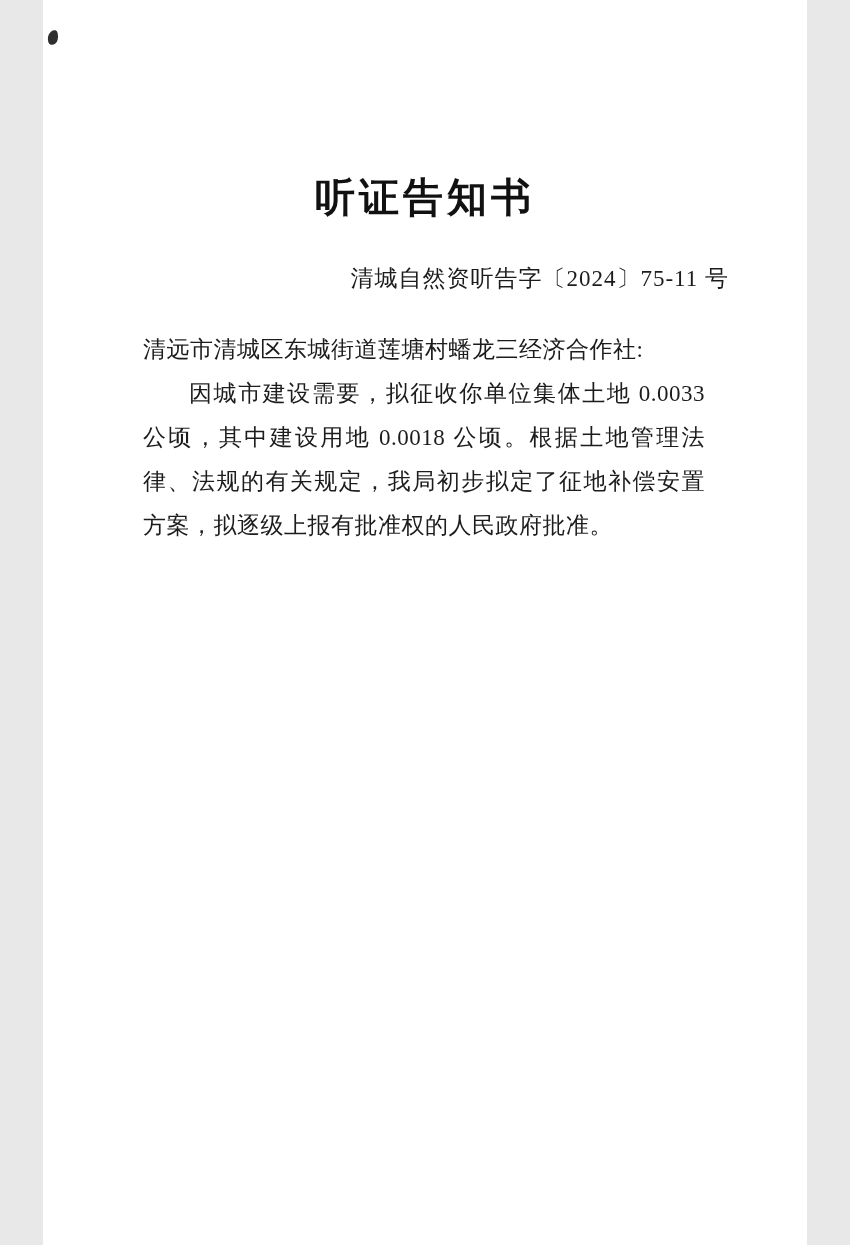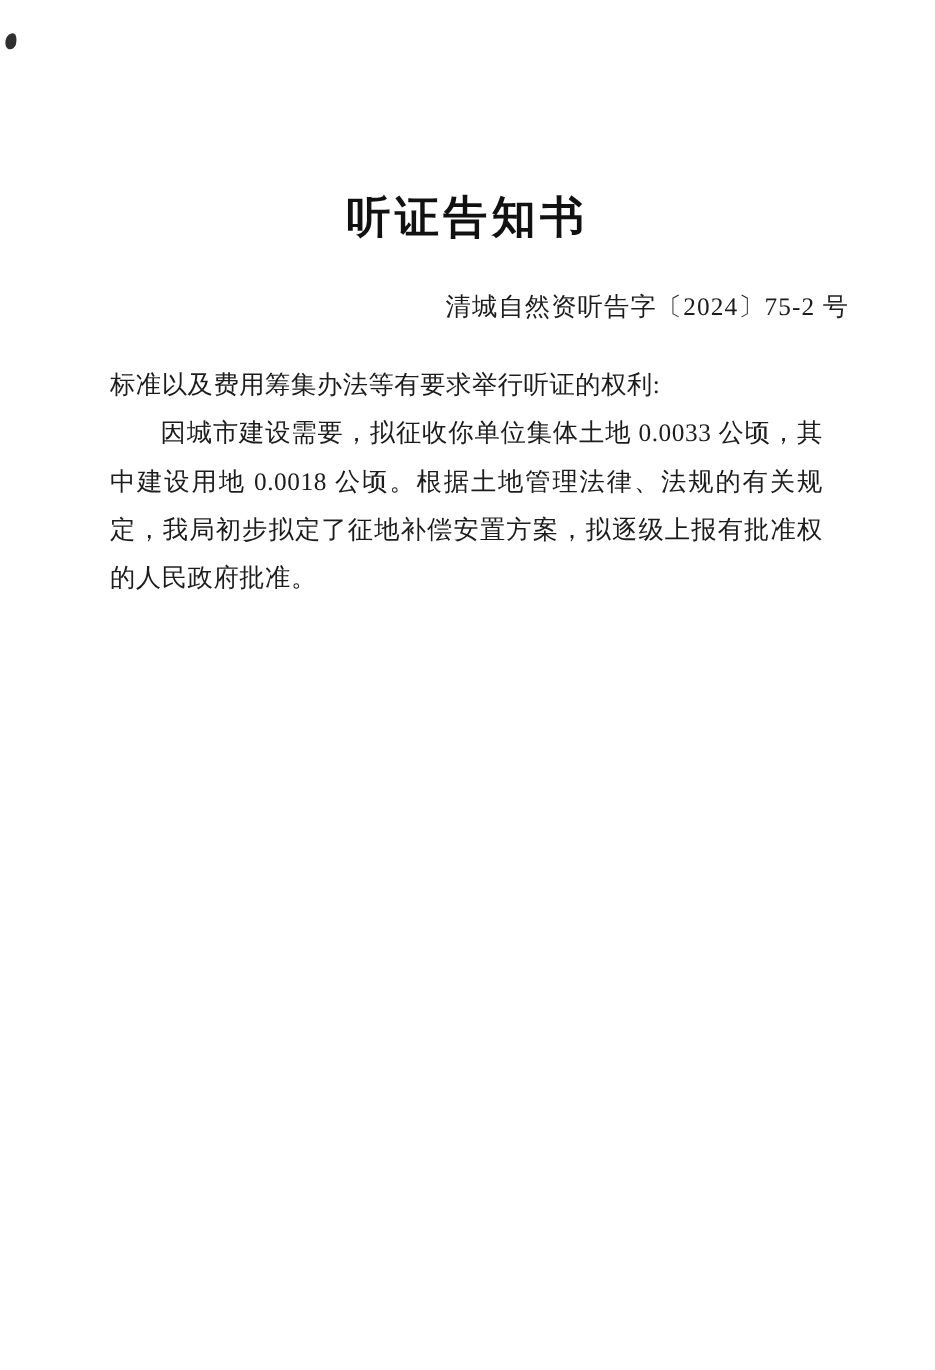--- a/index.html
+++ b/index.html
@@ -4,21 +4,21 @@
 <style>
   * { margin: 0; padding: 0; box-sizing: border-box; }
 
   html, body {
     background: #e8e8e8;
     font-family: "Liberation Serif", "DejaVu Serif", serif;
   }
 
   .page {
     position: relative;
-    width: 850px;
+    width: 764px;
     height: 1245px;
     margin: 0 auto;
     background: #ffffff;
     color: #1c1c1c;
     overflow: hidden;
   }
 
   .scan-artifact {
     position: absolute;
     left: 5px;
@@ -70,25 +70,25 @@
 </style>
 </head>
 <body>
 
 <div class="page">
 
   <div class="scan-artifact"></div>
 
   <h1 class="doc-title">听证告知书</h1>
 
-  <div class="doc-number">清城自然资听告字〔2024〕75-2 号</div>
+  <div class="doc-number">清城自然资听告字〔2024〕75-11 号</div>
 
   <div class="doc-body">
 
-    <p class="addressee">标准以及费用筹集办法等有要求举行听证的权利:</p>
+    <p class="addressee">清远市清城区东城街道莲塘村蟠龙三经济合作社:</p>
 
     <p class="para">因城市建设需要，拟征收你单位集体土地 0.0033 公顷，其中建设用地 0.0018 公顷。根据土地管理法律、法规的有关规定，我局初步拟定了征地补偿安置方案，拟逐级上报有批准权的人民政府批准。</p>
 
 
 
   </div>
 
 </div>
 
 </body></html>

